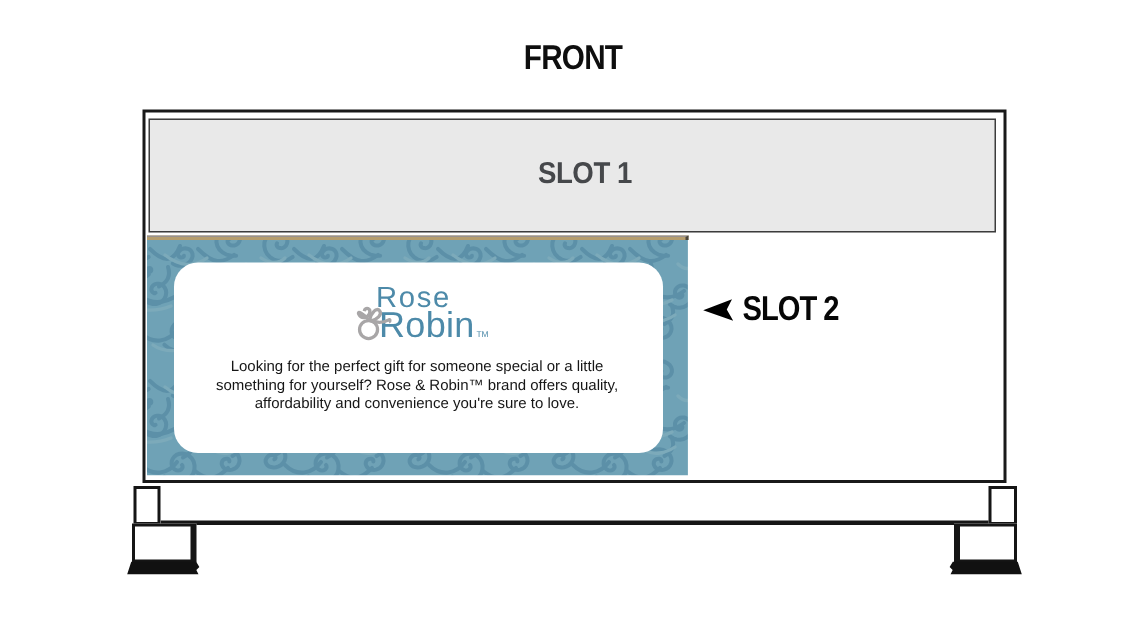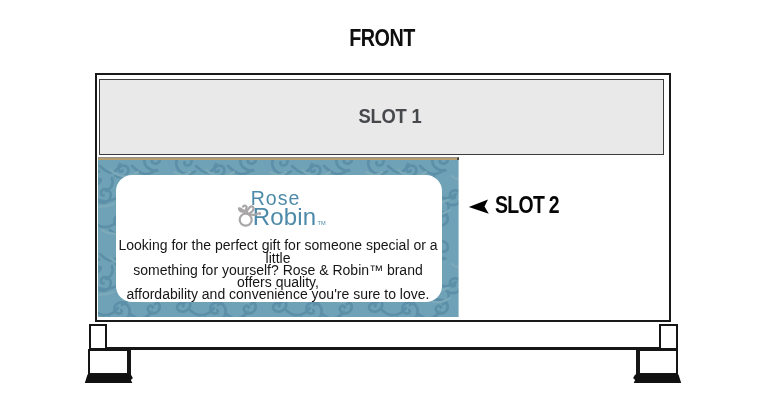--- a/index.html
+++ b/index.html
@@ -79,21 +79,21 @@
   <text x="22.7" y="41.9" font-family="Liberation Sans" font-size="24" fill="#4d8aa9" letter-spacing="0.2">Robin</text>
   <text x="87.6" y="41.6" font-family="Liberation Sans" font-size="5.6" fill="#4d8aa9">TM</text>
   <g fill="none" stroke="#a8a6a7" stroke-width="2.2">
     <circle cx="15.7" cy="36.7" r="6.0"></circle>
     <path d="M16.3 30.6 C 12.5 26.3, 7.6 23.4, 9.3 26.7 C 10.9 29.8, 15 29.2, 16.3 26.0 C 17.6 22.7, 13.6 21.1, 12.8 24.4"></path>
     <path d="M16.3 30.6 C 17.5 25.3, 21.2 21.6, 23.1 24.2 C 25 26.8, 21.4 30.1, 17 31.1"></path>
     <path d="M17 30.6 C 21.5 32.4, 25.5 32.2, 28.8 30.4 C 30.2 29.6, 30.4 31.0, 29.2 31.6"></path>
   </g>
 </svg>
 
-<div class="abs" style="left:116px;top:239.4px;width:324px;text-align:center;font-size:14px;line-height:12.2px;color:#161616;letter-spacing:0;">Looking for the perfect gift for someone special or a little<br>something for yourself? Rose &amp; Robin™ brand offers quality,<br>affordability and convenience you're sure to love.</div>
+<div class="abs" style="left:116px;top:239.4px;width:324px;text-align:center;font-size:10px;line-height:12.2px;color:#161616;letter-spacing:0;">Looking for the perfect gift for someone special or a little<br>something for yourself? Rose &amp; Robin™ brand offers quality,<br>affordability and convenience you're sure to love.</div>
 
 <svg class="abs" style="left:467.6px;top:198.6px;" width="22" height="16" viewBox="0 0 22 16">
   <polygon points="0.8,7.9 20.0,0.5 16.5,7.4 20.8,14.8 " fill="#000000"></polygon>
 </svg>
 
 <div class="abs" style="left:494.5px;top:192.3px;font-weight:bold;font-size:23px;letter-spacing:-0.8px;color:#060606;transform:scaleX(0.845);transform-origin:left;">SLOT 2</div>
 
 <div class="abs" style="left:107.3px;top:347.3px;width:553px;height:2.3px;background:#161616;"></div>
 
 <div class="abs" style="left:89.1px;top:323.8px;width:18.4px;height:26px;border:2.6px solid #151515;box-sizing:border-box;background:#fff;"></div>

